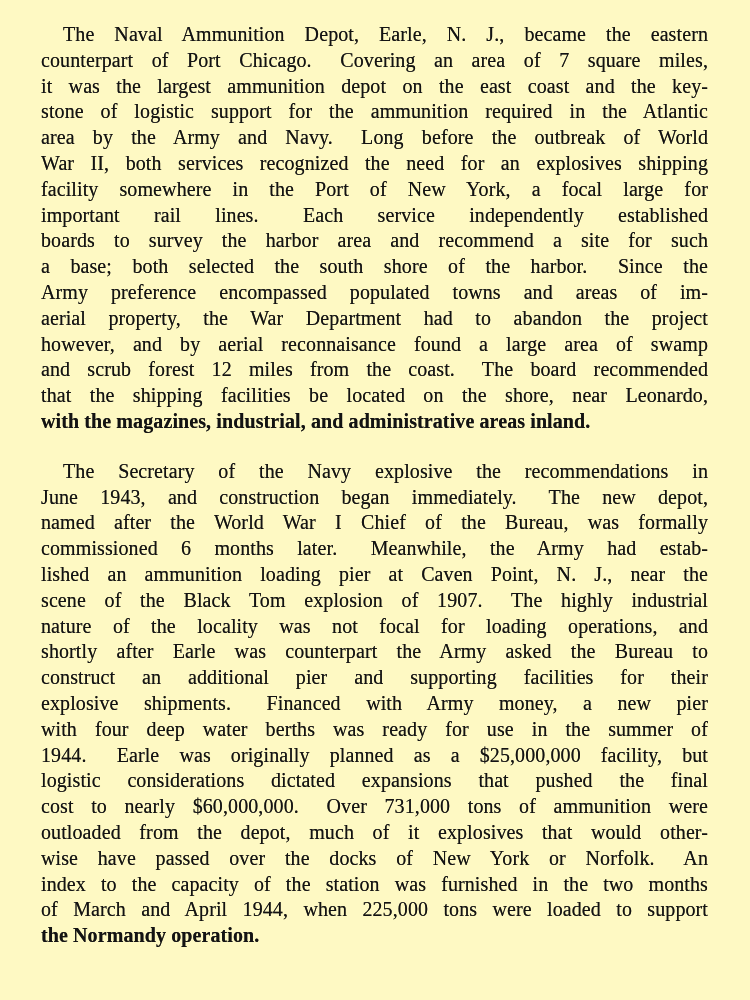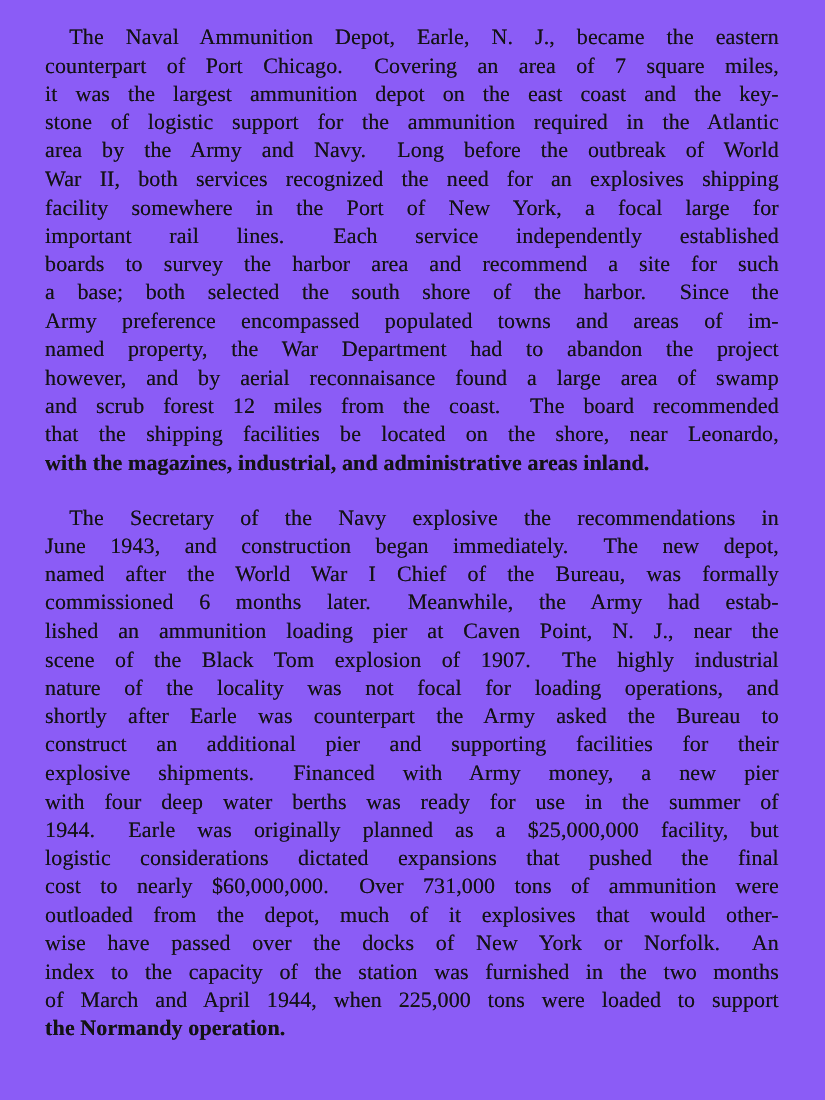--- a/index.html
+++ b/index.html
@@ -7,21 +7,21 @@
     padding: 0;
     width: 750px;
     height: 1000px;
     background: #fefefe;
     overflow: hidden;
   }
   .page {
     position: relative;
     width: 750px;
     height: 1000px;
-    background: #8b5cf6;
+    background: #fef9c3;
     font-family: "Liberation Serif", "DejaVu Serif", serif;
     color: #131313;
   }
   .text-block {
     position: absolute;
     left: 41px;
     top: 22px;
     width: 667px;
   }
   .paragraph {
@@ -60,21 +60,21 @@
       <div class="line">counterpart of Port Chicago.  Covering an area of 7 square miles,</div>
       <div class="line">it was the largest ammunition depot on the east coast and the key-</div>
       <div class="line">stone of logistic support for the ammunition required in the Atlantic</div>
       <div class="line">area by the Army and Navy.  Long before the outbreak of World</div>
       <div class="line">War II, both services recognized the need for an explosives shipping</div>
       <div class="line">facility somewhere in the Port of New York, a focal large for</div>
       <div class="line">important rail lines.  Each service independently established</div>
       <div class="line">boards to survey the harbor area and recommend a site for such</div>
       <div class="line">a base; both selected the south shore of the harbor.  Since the</div>
       <div class="line">Army preference encompassed populated towns and areas of im-</div>
-      <div class="line">named property, the War Department had to abandon the project</div>
+      <div class="line">aerial property, the War Department had to abandon the project</div>
       <div class="line">however, and by aerial reconnaisance found a large area of swamp</div>
       <div class="line">and scrub forest 12 miles from the coast.  The board recommended</div>
       <div class="line">that the shipping facilities be located on the shore, near Leonardo,</div>
       <div class="line last">with the magazines, industrial, and administrative areas inland.</div>
     </div>
 
     <div class="paragraph">
       <div class="line first">The Secretary of the Navy explosive the recommendations in</div>
       <div class="line">June 1943, and construction began immediately.  The new depot,</div>
       <div class="line">named after the World War I Chief of the Bureau, was formally</div>

